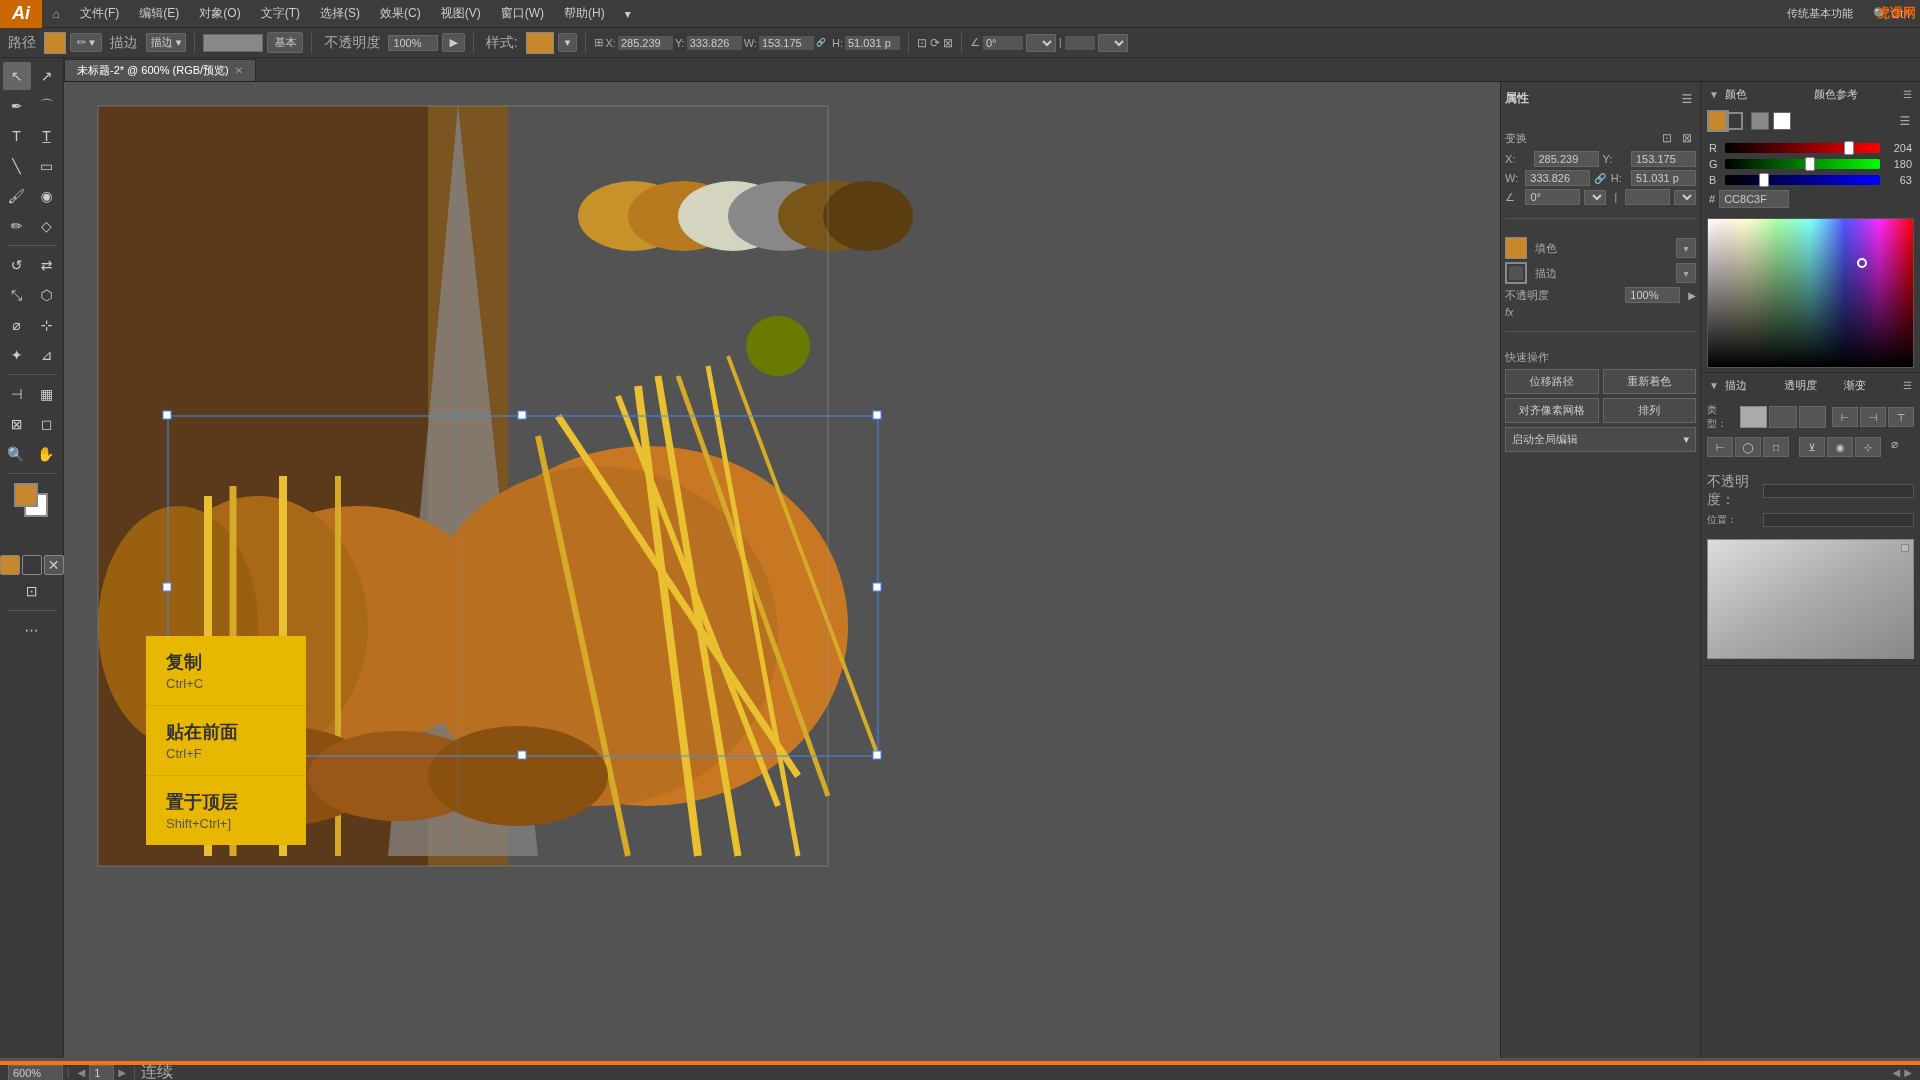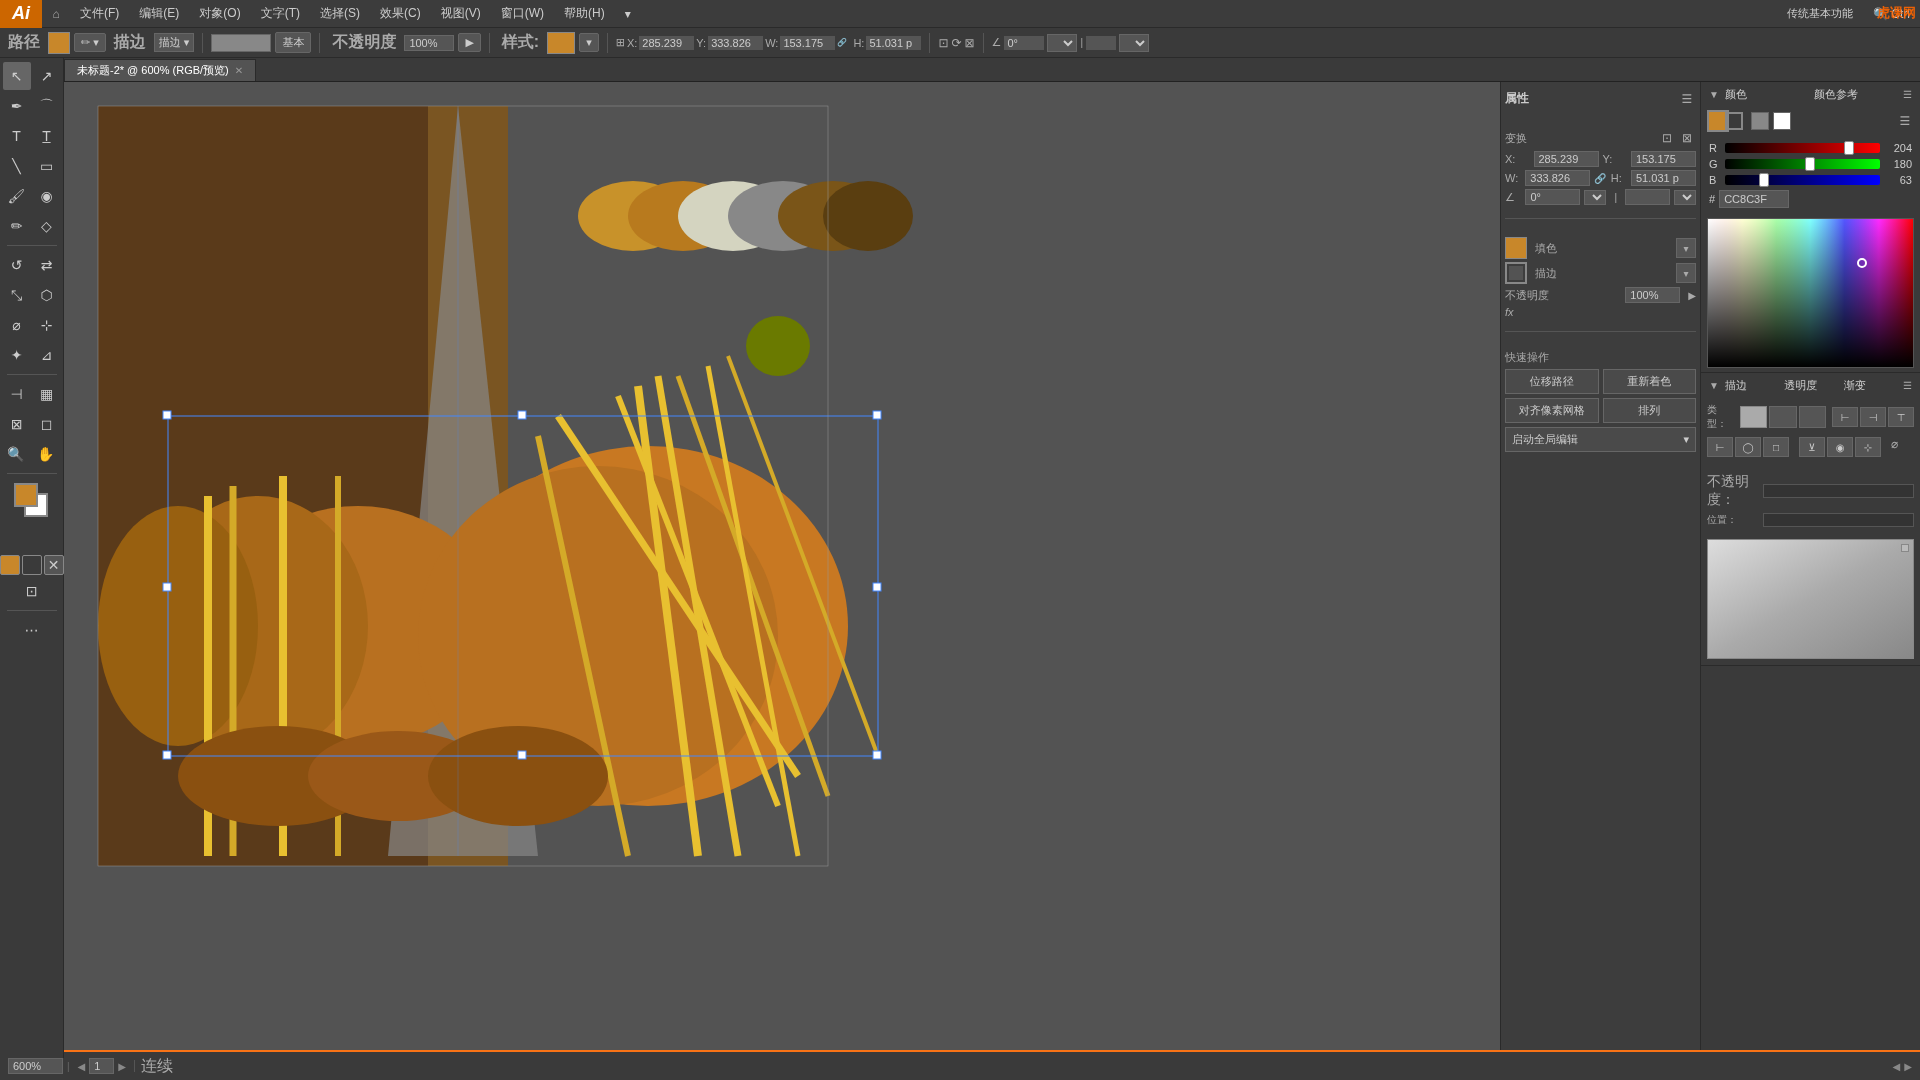--- a/index.html
+++ b/index.html
@@ -17,21 +17,21 @@
     .menu-home { width: 28px; height: 28px; display: flex; align-items: center; justify-content: center; color: #aaa; cursor: pointer; }
     .menu-items { display: flex; align-items: center; height: 100%; }
     .menu-item { padding: 0 10px; height: 100%; display: flex; align-items: center; color: #ccc; cursor: pointer; font-size: 12px; }
 
     
     #toolbar {
       width: 100%; height: 30px; background: #3a3a3a; display: flex; align-items: center;
       position: absolute; top: 28px; left: 0; z-index: 100; border-bottom: 1px solid #2a2a2a;
       padding: 0 4px; gap: 4px;
     }
-    .tb-label { color: #aaa; font-size: 16px; padding: 0 4px; font-weight: bold; }
+    .tb-label { color: #aaa; font-size: 14px; padding: 0 4px; }
     .tb-btn { background: #555; border: 1px solid #666; color: #ccc; padding: 2px 6px; font-size: 11px; cursor: pointer; border-radius: 2px; }
     .tb-swatch { width: 22px; height: 22px; background: #c8872a; border: 1px solid #888; cursor: pointer; }
     .tb-select { background: #555; border: 1px solid #666; color: #ccc; font-size: 11px; padding: 1px 4px; }
     .tb-input { background: #555; border: 1px solid #666; color: #ccc; font-size: 11px; width: 60px; padding: 1px 4px; }
     .tb-divider { width: 1px; height: 20px; background: #555; margin: 0 4px; }
     .tb-color-box { width: 40px; height: 18px; background: #888; border: 1px solid #666; }
     .coord-label { color: #aaa; font-size: 11px; }
     .coord-val { background: #555; border: none; color: #ccc; font-size: 11px; width: 55px; padding: 1px 3px; }
 
     
@@ -112,22 +112,22 @@
     .rgb-slider-g { background: linear-gradient(to right, #000, #00ff00); height: 10px; border-radius: 2px; }
     .rgb-slider-b { background: linear-gradient(to right, #000, #0000ff); height: 10px; border-radius: 2px; }
     .rgb-thumb { position: absolute; width: 10px; height: 14px; background: white; border: 1px solid #888; border-radius: 2px; top: -2px; }
     .rgb-val { width: 28px; font-size: 11px; color: #ccc; text-align: right; }
     .hex-row { display: flex; align-items: center; gap: 4px; margin-top: 2px; }
     .hex-label { font-size: 11px; color: #ccc; }
     .hex-val { background: #555; border: 1px solid #666; color: #ccc; font-size: 11px; padding: 2px 4px; width: 70px; }
 
     
     #status-bar {
-      position: absolute; bottom: 0; left: 0; right: 0; height: 30px;
-      background: #3a3a3a; border-top: 2px solid #f97316;
+      position: absolute; bottom: 0; left: 0; right: 0; height: 19px;
+      background: #3a3a3a; border-top: 4px solid #f97316;
       display: flex; align-items: center; padding: 0 8px; gap: 8px;
     }
     .status-select { background: #555; border: 1px solid #666; color: #ccc; font-size: 11px; padding: 1px 4px; }
     .status-text { font-size: 16px; color: #aaa; }
 
     
     #watermark {
       position: absolute; top: 4px; right: 4px; color: #f60; font-size: 13px; font-weight: bold;
       z-index: 200; opacity: 0.9;
     }
@@ -379,20 +379,42 @@
     <rect x="795" y="487" width="8" height="8" fill="white" stroke="#4488ff" stroke-width="1"></rect>
     <rect x="85" y="655" width="8" height="8" fill="white" stroke="#4488ff" stroke-width="1"></rect>
     <rect x="440" y="655" width="8" height="8" fill="white" stroke="#4488ff" stroke-width="1"></rect>
     <rect x="795" y="655" width="8" height="8" fill="white" stroke="#4488ff" stroke-width="1"></rect>
 
     <line x1="380" y1="10" x2="380" y2="760" stroke="#4488ff" stroke-width="0.5" opacity="0.5"></line>
 
     <rect x="20" y="10" width="730" height="760" fill="none" stroke="#999" stroke-width="0.5"></rect>
   </svg>
 
+  <div id="context-menu">
+    <div class="ctx-item">
+      <div class="ctx-item-inner">
+        <span class="ctx-main">复制</span>
+        <span class="ctx-shortcut">Ctrl+C</span>
+      </div>
+    </div>
+    <div class="ctx-divider"></div>
+    <div class="ctx-item">
+      <div class="ctx-item-inner">
+        <span class="ctx-main">贴在前面</span>
+        <span class="ctx-shortcut">Ctrl+F</span>
+      </div>
+    </div>
+    <div class="ctx-divider"></div>
+    <div class="ctx-item">
+      <div class="ctx-item-inner">
+        <span class="ctx-main">置于顶层</span>
+        <span class="ctx-shortcut">Shift+Ctrl+]</span>
+      </div>
+    </div>
+  </div>
 </div>
 
 <div id="right-panels-container">
 
   <div class="panel-section">
     <div class="panel-header">
       <span style="font-size:10px;color:#aaa;">▼</span>
       <span class="panel-title">颜色</span>
       <span class="panel-title">颜色参考</span>
       <span style="font-size:10px;color:#aaa;">☰</span>

